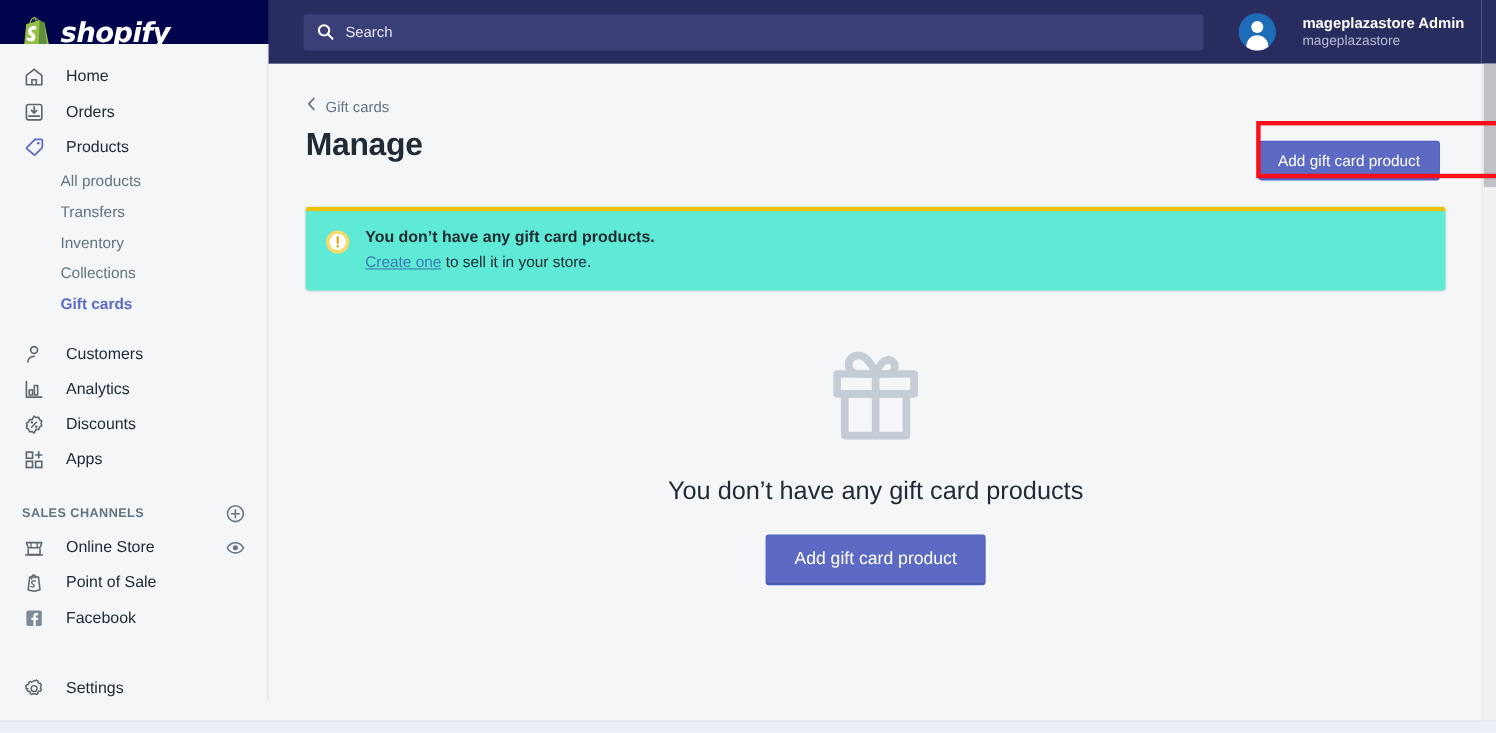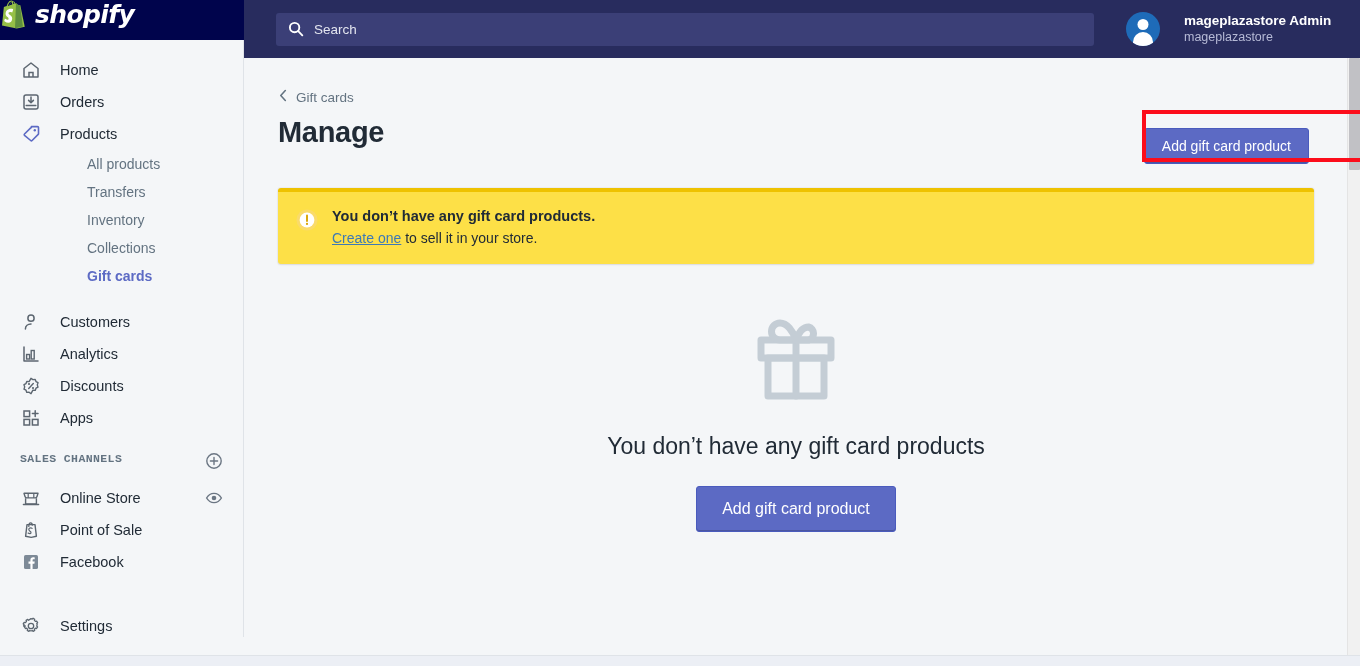--- a/index.html
+++ b/index.html
@@ -14,22 +14,24 @@
   
   .topbar {
     position: absolute; top: 0; left: 0;
     width: 1347px; height: 58px;
     background: #282c5e;
     display: flex; align-items: center;
   }
   .logo-area {
     width: 244px; height: 58px;
     background: #00044c;
-    display: flex; align-items: flex-start;
+    display: flex; align-items: center;
+    padding-left: 20px;
     flex: 0 0 244px;
+    text-decoration: underline;
   }
   .logo-bag { width: 26px; height: 29px; flex: 0 0 26px; position: relative; }
   .logo-word {
     color: #ffffff; font-size: 25px; font-weight: bold;
     font-style: italic; letter-spacing: -0.6px; margin-left: 9px;
     font-family: "DejaVu Sans", sans-serif;
   }
   .search-wrap { flex: 1; display: flex; align-items: flex-start; padding: 0 32px; }
   .search-box {
     width: 818px; height: 33px;
@@ -76,28 +78,28 @@
   .nav-item {
     display: flex; align-items: center;
     height: 32px; padding-left: 20px; gap: 18px;
     cursor: pointer;
   }
   .nav-ico { width: 22px; height: 22px; flex: 0 0 22px; display:flex; align-items:center; justify-content:center; }
   .nav-label { font-size: 14.5px; color: #212b36; }
   .nav-item.active .nav-label { color: #212b36; }
   .sub-item {
     display: flex; align-items: center;
-    height: 28px; padding-left: 87px;
+    height: 28px; padding-left: 55px;
     cursor: pointer;
   }
   .sub-label { font-size: 14px; color: #637381; }
   .sub-item.active .sub-label { color: #5c6ac4; font-weight: bold; }
   .section-head {
-    display: flex; justify-content: space-between;
-    height: 30px; padding: 0 20px 0 20px; margin-top: 18px; font-family: Liberation Mono, monospace;
+    display: flex; align-items: center; justify-content: space-between;
+    height: 30px; padding: 0 20px 0 20px; margin-top: 18px;
   }
   .section-title {
     font-size: 11.5px; color: #637381; font-weight: bold;
     letter-spacing: 0.4px;
   }
   .section-act { width: 18px; height: 18px; cursor: pointer; }
   .row-act { margin-left: auto; margin-right: 20px; width: 18px; height: 18px; cursor: pointer; }
   .nav-gap { height: 16px; }
 
   
@@ -130,21 +132,21 @@
     cursor: pointer;
     font-family: "Liberation Sans", sans-serif;
     box-shadow: inset 0 -1px 0 rgba(0,0,0,0.18);
     white-space: nowrap;
   }
   .head-btn-slot { margin-top: 12px; }
 
   
   .banner {
     margin: 24px 33px 0 33px;
-    background: #fde047;
+    background: #5eead4;
     border-top: 4px solid #eec200;
     border-radius: 3px;
     padding: 16px 20px 18px 18px;
     display: flex; gap: 14px;
     box-shadow: 0 0 0 1px rgba(63,63,68,0.04), 0 1px 2px rgba(63,63,68,0.10);
   }
   .warn-ico { flex: 0 0 22px; width: 22px; height: 22px; margin-top: 1px; }
   .banner-title { font-size: 14.5px; font-weight: bold; color: #212b36; }
   .banner-body { font-size: 14px; color: #212b36; margin-top: 6px; }
   .banner-link { color: #3d79b5; text-decoration: underline; cursor: pointer; }

